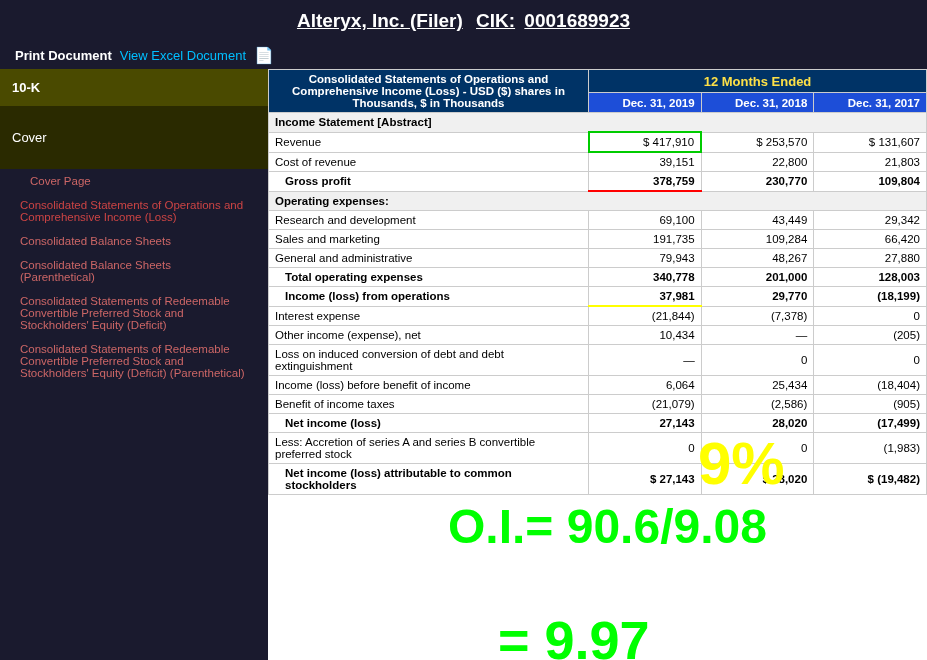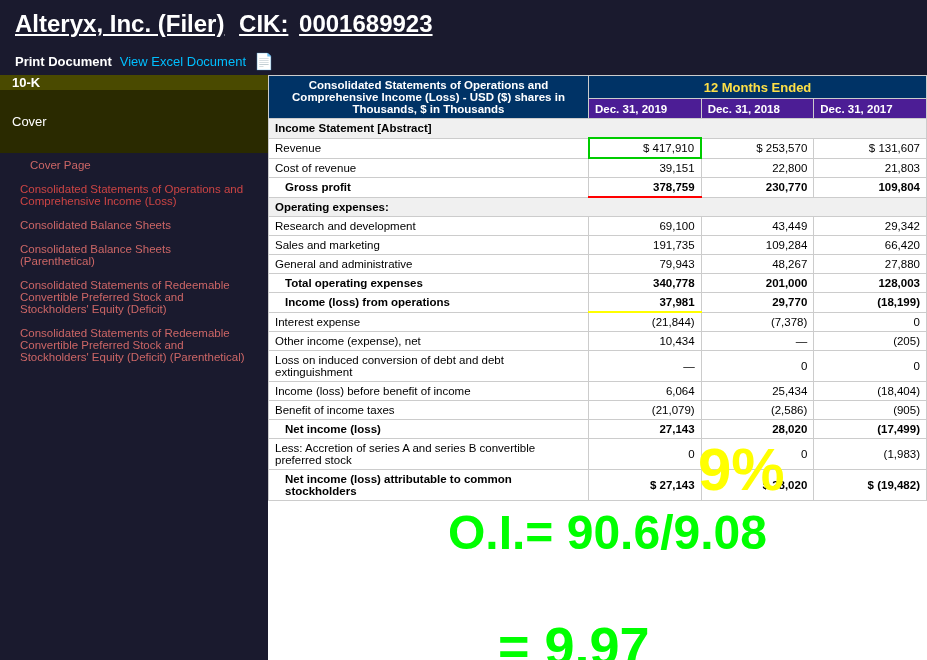--- a/index.html
+++ b/index.html
@@ -1,46 +1,46 @@
 <!DOCTYPE html>
 <html><head>
   <meta charset="utf-8">
   <style>
     * { margin: 0; padding: 0; box-sizing: border-box; }
     body { width: 927px; height: 660px; overflow: hidden; background: #1a1a2e; font-family: Arial, sans-serif; font-size: 12px; color: #000; }
 
     .header { background: #1a1a2e; padding: 10px 15px; color: white; }
-    .header h1 { font-size: 24px; font-weight: bold; color: white; }
+    .header h1 { font-size: 19px; font-weight: bold; color: white; text-align: center; }
     .header h1 span { text-decoration: underline; }
 
     .toolbar { background: #1a1a2e; padding: 4px 15px; display: flex; align-items: center; gap: 8px; }
     .print-doc { color: white; font-weight: bold; font-size: 13px; cursor: pointer; }
     .view-excel { color: #00bfff; font-size: 13px; cursor: pointer; text-decoration: none; }
     .excel-icon { color: #00bfff; font-size: 16px; }
 
     .main-layout { display: flex; height: 600px; }
 
     
     .sidebar { width: 268px; min-width: 268px; background: #1a1a2e; overflow-y: auto; }
-    .sidebar-item-10k { background: #4a4a00; color: white; padding: 0 12px; font-weight: bold; font-size: 13px; cursor: pointer; }
+    .sidebar-item-10k { background: #4a4a00; color: white; padding: 11px 12px; font-weight: bold; font-size: 13px; cursor: pointer; }
     .sidebar-item-cover { background: #2a2a00; color: white; padding: 24px 12px; font-size: 13px; cursor: pointer; }
     .sidebar-subitem { background: #1a1a2e; color: #cc6666; padding: 6px 20px; font-size: 11.5px; cursor: pointer; }
     .sidebar-section-header { background: #1a1a2e; color: white; padding: 8px 12px; font-weight: bold; font-size: 13px; border-top: 1px solid #444; }
     .sidebar-subitem.active { color: #cc4444; }
 
     
     .content { flex: 1; overflow: auto; background: white; }
 
     
     .fin-table { width: 100%; border-collapse: collapse; font-size: 11.5px; }
     .fin-table th, .fin-table td { border: 1px solid #ccc; padding: 3px 6px; }
 
     .col-header-main { background: #003366; color: white; font-weight: bold; text-align: center; vertical-align: middle; padding: 6px; width: 320px; }
     .col-header-period { background: #003366; color: #fde047; font-weight: bold; text-align: center; font-size: 13px; }
-    .col-header-date { background: #4c1d95; color: white; font-weight: bold; text-align: left; padding: 5px; }
+    .col-header-date { background: #1d4ed8; color: white; font-weight: bold; text-align: right; padding: 5px; }
 
     .section-label { font-weight: bold; background: #f0f0f0; padding: 4px 6px; }
     .row-label { padding: 3px 6px; }
     .row-value { text-align: right; padding: 3px 8px; }
     .bold-row .row-label, .bold-row .row-value { font-weight: bold; padding-left: 16px; }
 
     .highlighted-cell { border: 2px solid #00cc00 !important; border-radius: 0; }
 
     
     .overlay-91 { position: absolute; top: 200px; left: 370px; font-size: 72px; font-weight: 900; color: red; z-index: 10; pointer-events: none; }

